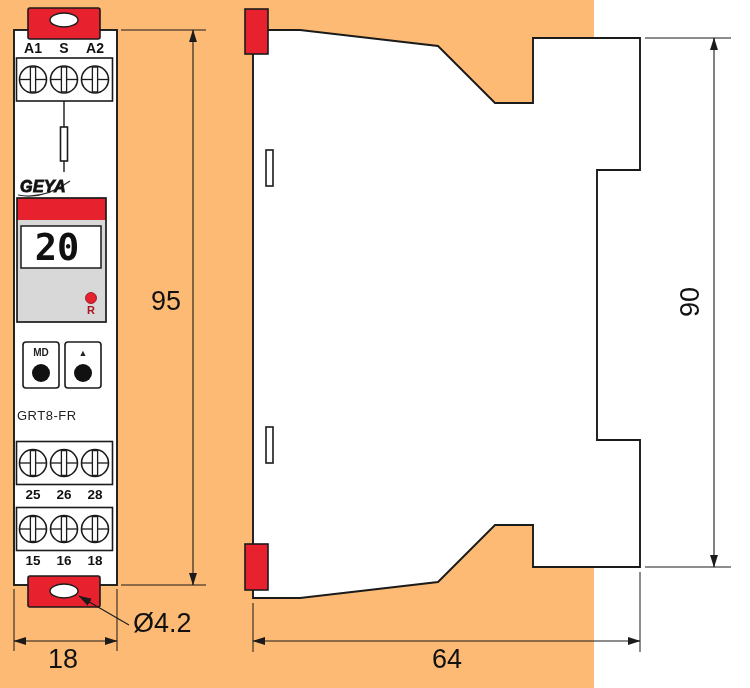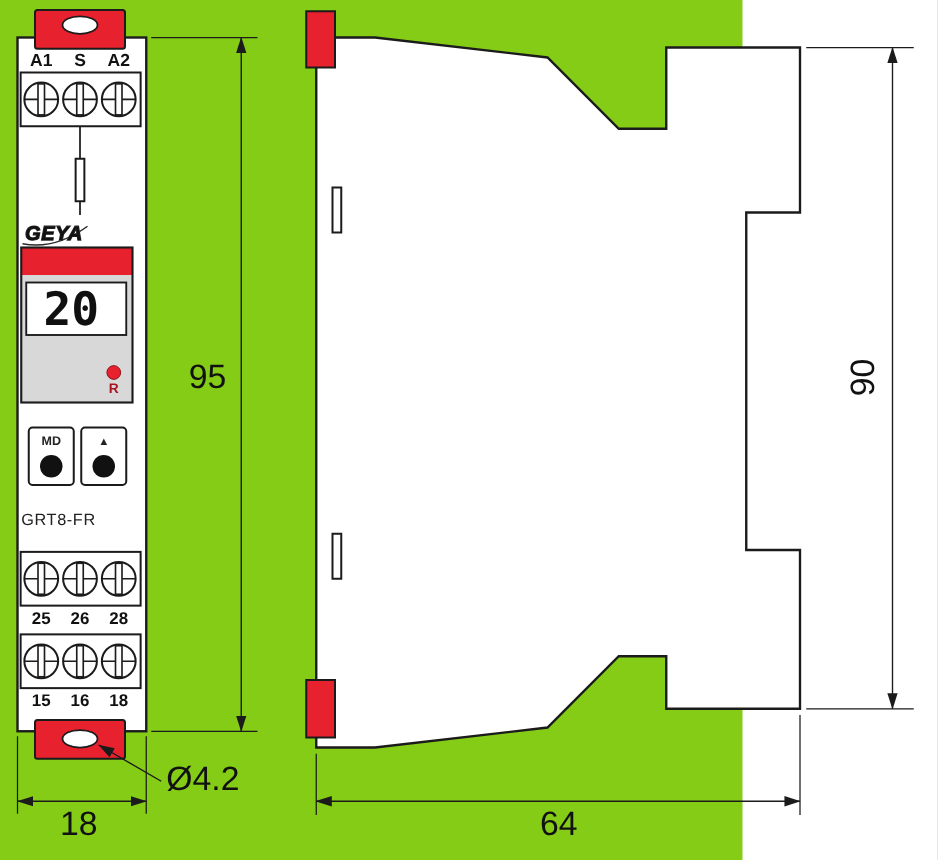--- a/index.html
+++ b/index.html
@@ -1,16 +1,16 @@
 <!DOCTYPE html>
 <html><head>
 <meta charset="utf-8">
 <style>
   html,body{margin:0;padding:0;background:#ffffff;}
-  .stage{width:594px;height:688px;position:relative;background:#84cc16;}
+  .stage{width:594px;height:688px;position:relative;background:#fdba74;}
   svg{display:block;}
   text{font-family:"Liberation Sans","DejaVu Sans",sans-serif;fill:#111;}
   .dim-text{font-size:27px;fill:#111;}
   .term-label{font-size:14px;font-weight:bold;}
   .num-label{font-size:13.5px;font-weight:bold;}
   .model-label{font-size:13px;letter-spacing:.5px;fill:#222;}
   .btn-label{font-size:10px;font-weight:bold;fill:#222;}
   .seg-display{font-family:"DejaVu Sans Mono","Liberation Mono",monospace;font-size:37px;font-weight:bold;fill:#101010;}
   .led-label{font-size:11px;font-weight:bold;fill:#a91420;}
   .logo-text{font-size:16px;font-weight:bold;font-style:italic;letter-spacing:.5px;}

